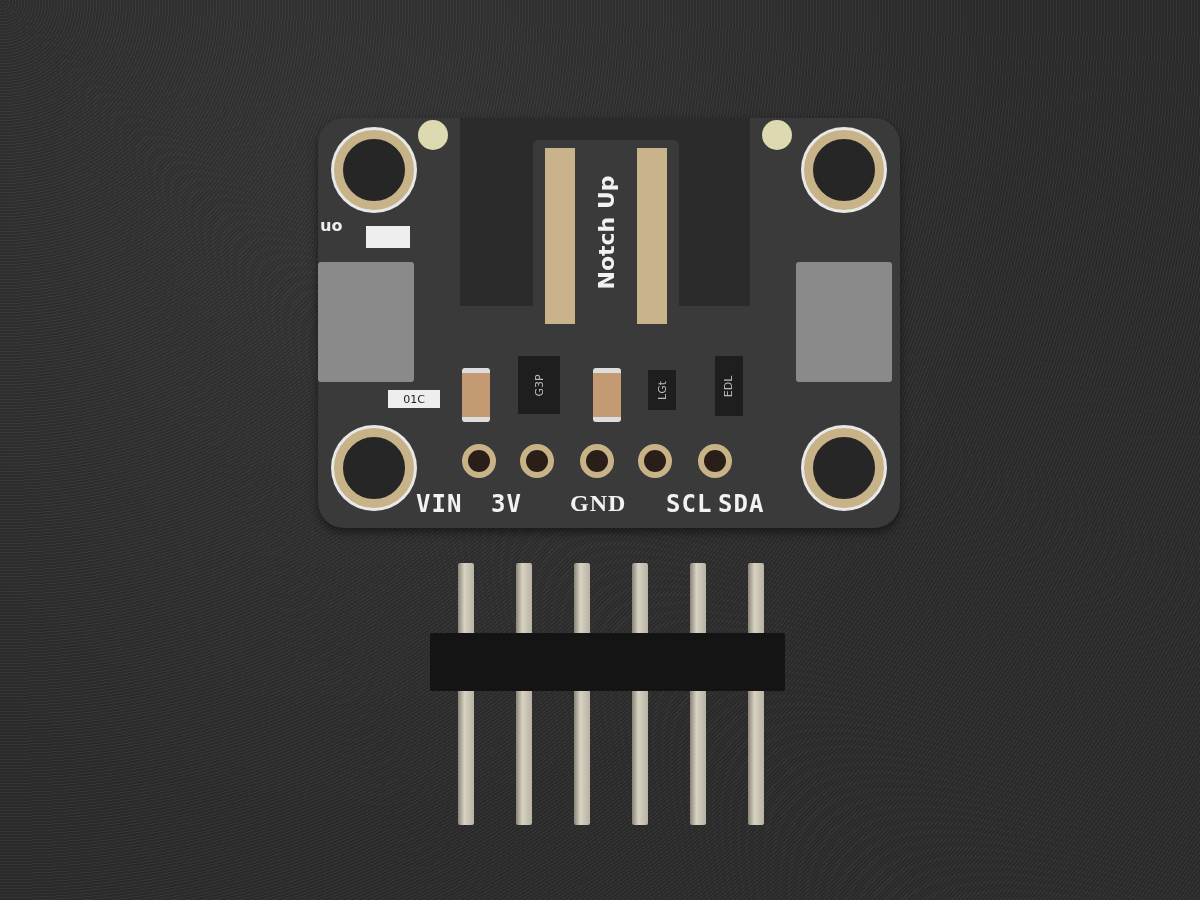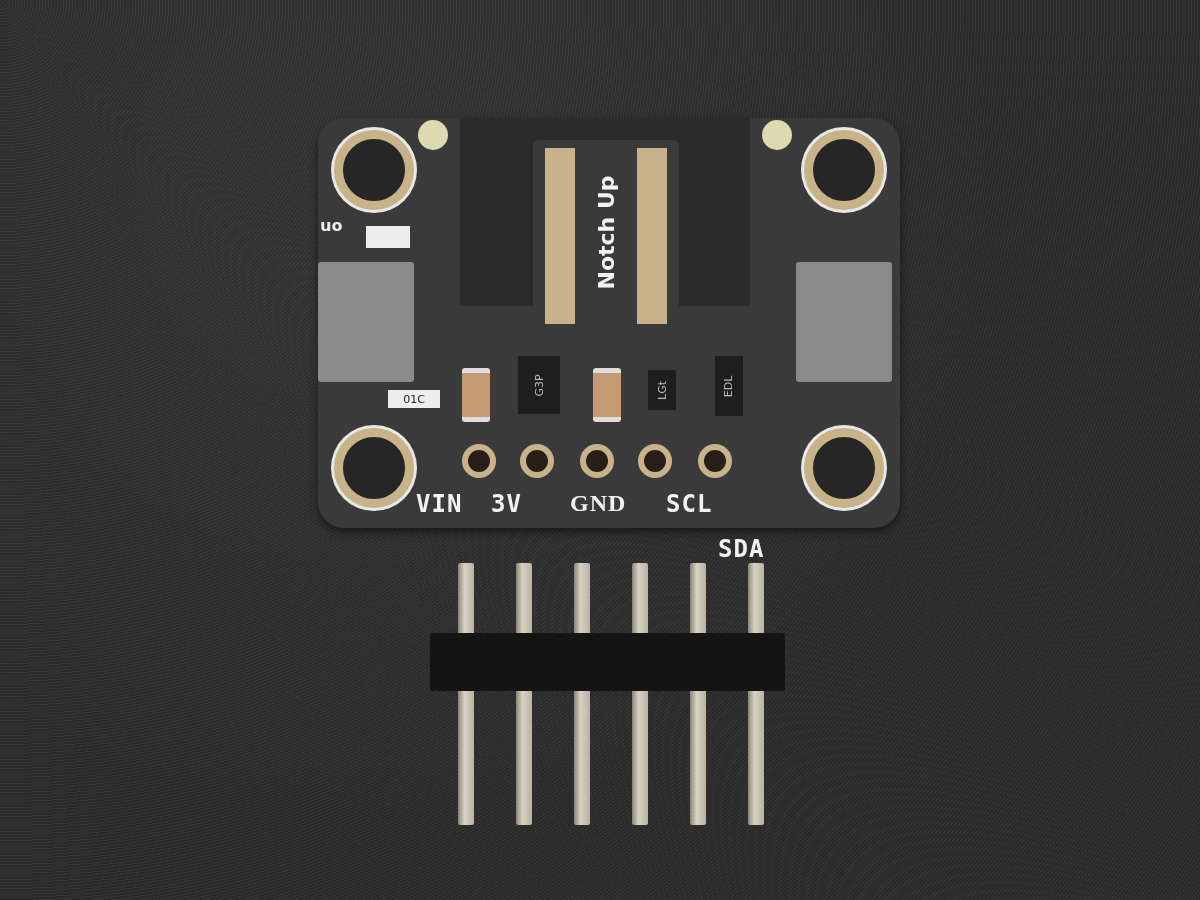--- a/index.html
+++ b/index.html
@@ -68,21 +68,21 @@
 <div class="abs pin-pad" style="left:462px;top:444px;width:22px;height:22px;"></div>
 <div class="abs pin-pad" style="left:520px;top:444px;width:22px;height:22px;"></div>
 <div class="abs pin-pad" style="left:580px;top:444px;width:22px;height:22px;"></div>
 <div class="abs pin-pad" style="left:638px;top:444px;width:22px;height:22px;"></div>
 <div class="abs pin-pad" style="left:698px;top:444px;width:22px;height:22px;"></div>
 
 <div class="abs label" style="left:416px;top:490px;">VIN</div>
 <div class="abs label" style="left:491px;top:490px;">3V</div>
 <div class="abs label" style="left:570px;top:490px;font-family:Liberation Serif, serif;">GND</div>
 <div class="abs label" style="left:645px;top:490px;margin-left:21px;">SCL</div>
-<div class="abs label" style="left:718px;top:490px;margin-top:45px;">SDA</div>
+<div class="abs label" style="left:718px;top:490px;">SDA</div>
 
 <div class="abs pin" style="left:458px;top:563px;height:262px;"></div>
 <div class="abs pin" style="left:516px;top:563px;height:262px;"></div>
 <div class="abs pin" style="left:574px;top:563px;height:262px;"></div>
 <div class="abs pin" style="left:632px;top:563px;height:262px;"></div>
 <div class="abs pin" style="left:690px;top:563px;height:262px;"></div>
 <div class="abs pin" style="left:748px;top:563px;height:262px;"></div>
 <div class="abs header-body"></div>
 
 </body></html>

